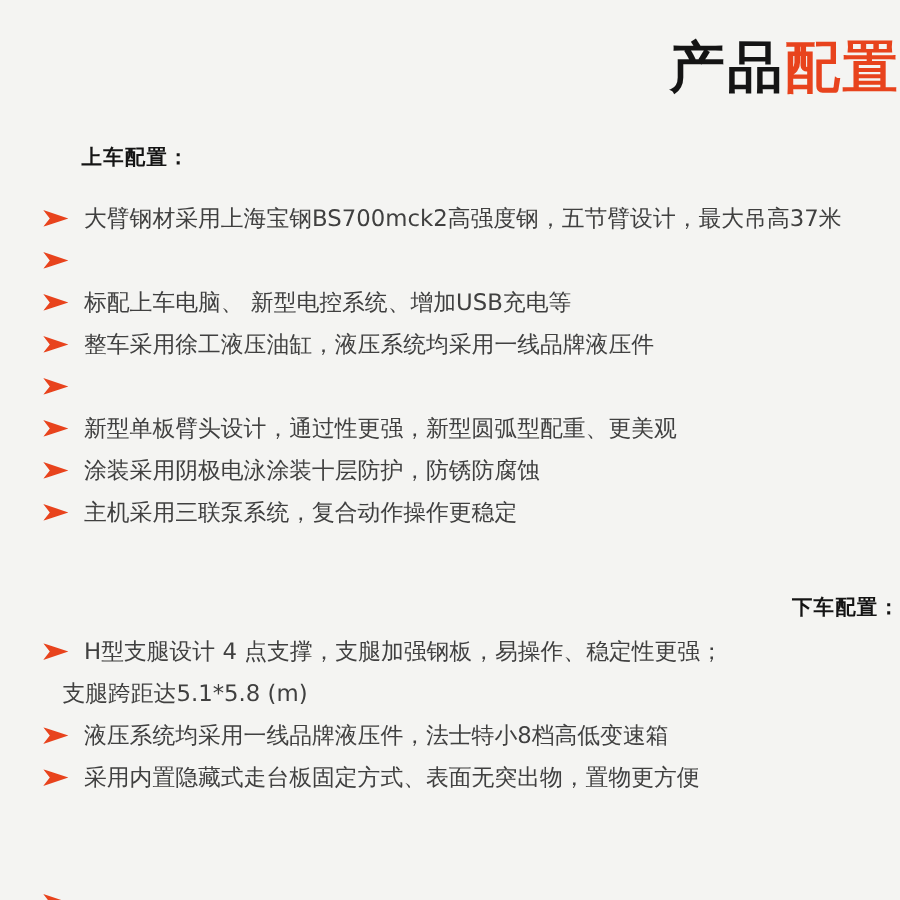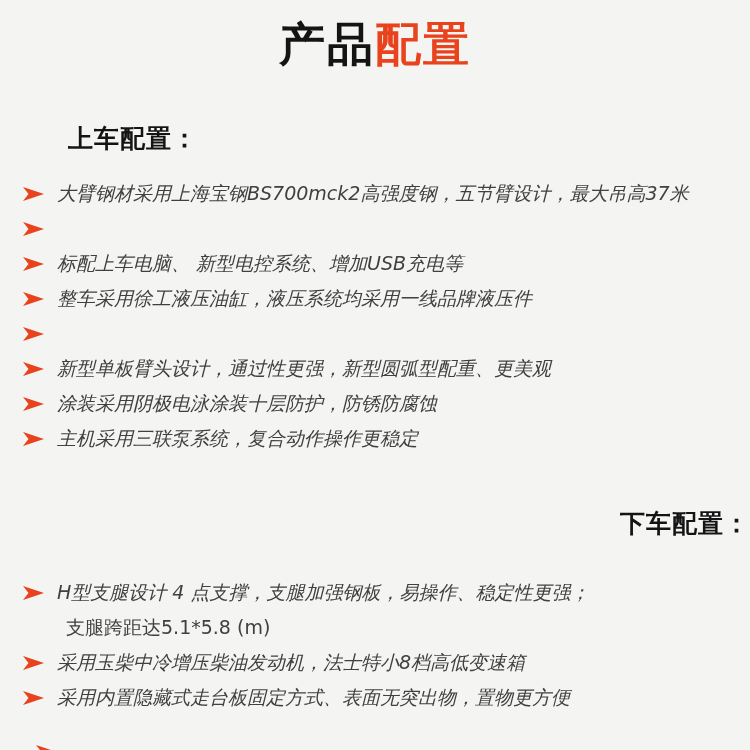--- a/index.html
+++ b/index.html
@@ -6,61 +6,61 @@
   .page {
     position:relative;
     width:750px; height:750px;
     margin:0 auto;
     background:var(--color-background, #f4f4f2);
     overflow:hidden;
     font-family:"DejaVu Sans","Liberation Sans",sans-serif;
   }
   .title {
     padding-top:19px;
-    text-align:center;
+    text-align:right;
     font-size:46px;
     font-weight:900;
     letter-spacing:2px;
     line-height:1.1;
     white-space:nowrap;
+    margin-top:12px;
   }
   .title .t1 { color:var(--color-heading,#141414); }
   .title .t2 { color:var(--color-accent,#e8431d); }
   .section-heading {
-    margin:52px 0 0 68px;
-    font-size:25px;
+    margin:38px 0 0 68px;
+    font-size:17px;
     font-weight:800;
     color:var(--color-heading,#141414);
     letter-spacing:1px;
   }
   .section-heading.second { margin-top:50px;text-align:right; }
   .list { margin-top:22px; }
-  .list.second { margin-top:36px; }
+  .list.second { margin-top:8px; }
   .li {
     display:flex;
     align-items:center;
     height:35px;
-    padding-left:23px;
-    font-style:italic;
+    padding-left:36px;
   }
   .arrow {
     flex:0 0 auto;
     width:21px; height:14px;
     display:flex; align-items:center;
   }
   .arrow svg { display:block; }
   .li-text {
     margin-left:13px;
     font-size:19px;
     color:var(--color-text,#404040);
     white-space:nowrap;
   }
   .li-cont {
     height:35px;
-    padding-left:66px;
+    padding-left:52px;
     display:flex;
     align-items:center;
     font-size:19px;
     color:var(--color-text,#404040);
     white-space:nowrap;
   }
   .clipped-arrow {
     position:absolute;
     left:36px; top:744px;
     width:21px; height:14px;
@@ -153,21 +153,21 @@
         </span>
       <span class="li-text">H型支腿设计 4 点支撑，支腿加强钢板，易操作、稳定性更强；</span>
     </div>
     <div class="li-cont">支腿跨距达5.1*5.8 (m)</div>
     <div class="li">
       <span class="arrow">
           <svg width="21" height="14" viewBox="0 0 21 14">
             <path d="M0,0 L21,7 L0,14 L5.5,7 Z" fill="#e8431d"></path>
           </svg>
         </span>
-      <span class="li-text">采用玉柴中冷增压柴油发动机，法士特小8档高低变速箱</span>
+      <span class="li-text">液压系统均采用一线品牌液压件，法士特小8档高低变速箱</span>
     </div>
     <div class="li">
       <span class="arrow">
           <svg width="21" height="14" viewBox="0 0 21 14">
             <path d="M0,0 L21,7 L0,14 L5.5,7 Z" fill="#e8431d"></path>
           </svg>
         </span>
       <span class="li-text">采用内置隐藏式走台板固定方式、表面无突出物，置物更方便</span>
     </div>
   </div>

